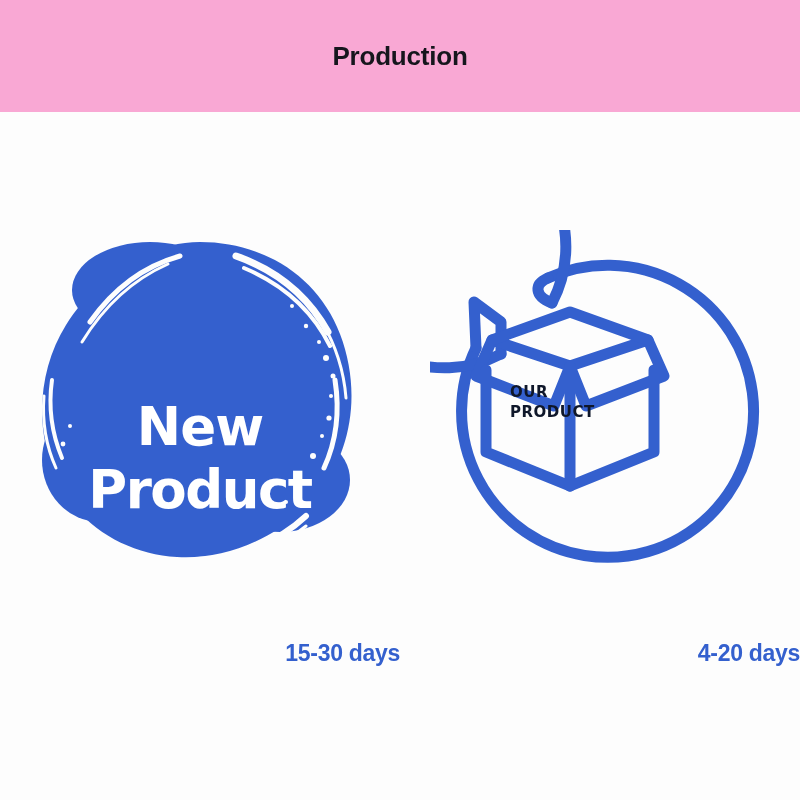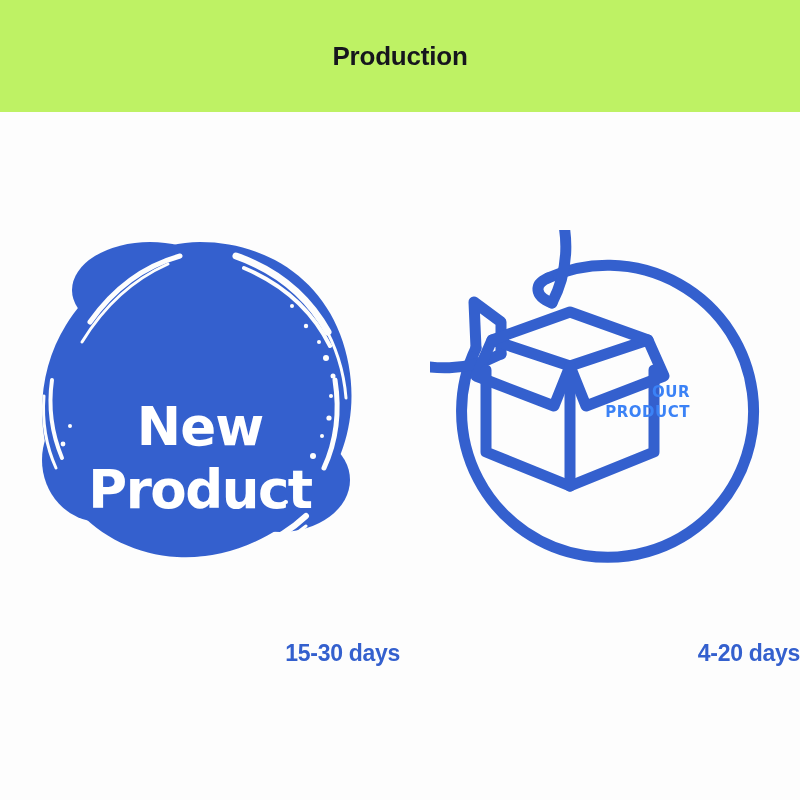--- a/index.html
+++ b/index.html
@@ -16,21 +16,21 @@
     position: relative;
   }
 
   
   .header {
     position: absolute;
     left: 0;
     top: 0;
     width: 800px;
     height: 112px;
-    background: #bef264;
+    background: #f9a8d4;
     display: flex;
     align-items: center;
     justify-content: center;
   }
   .header-title {
     font-family: "Liberation Sans", sans-serif;
     font-size: 26px;
     font-weight: bold;
     color: #16161d;
     letter-spacing: -0.2px;
@@ -102,22 +102,22 @@
     line-height: 66px;
     letter-spacing: -1.5px;
   }
 
   .box-caption {
     position: absolute;
     left: 50%;
     transform: translateX(-50%);
     top: 152px;
     width: 180px;
-    text-align: right;
-    color: #3b82f6;
+    text-align: left;
+    color: #0f172a;
     font-family: "DejaVu Sans", sans-serif;
     font-weight: bold;
     pointer-events: none;
   }
   .box-caption span {
     display: block;
     font-size: 15px;
     line-height: 20px;
     letter-spacing: 0.5px;
   }

